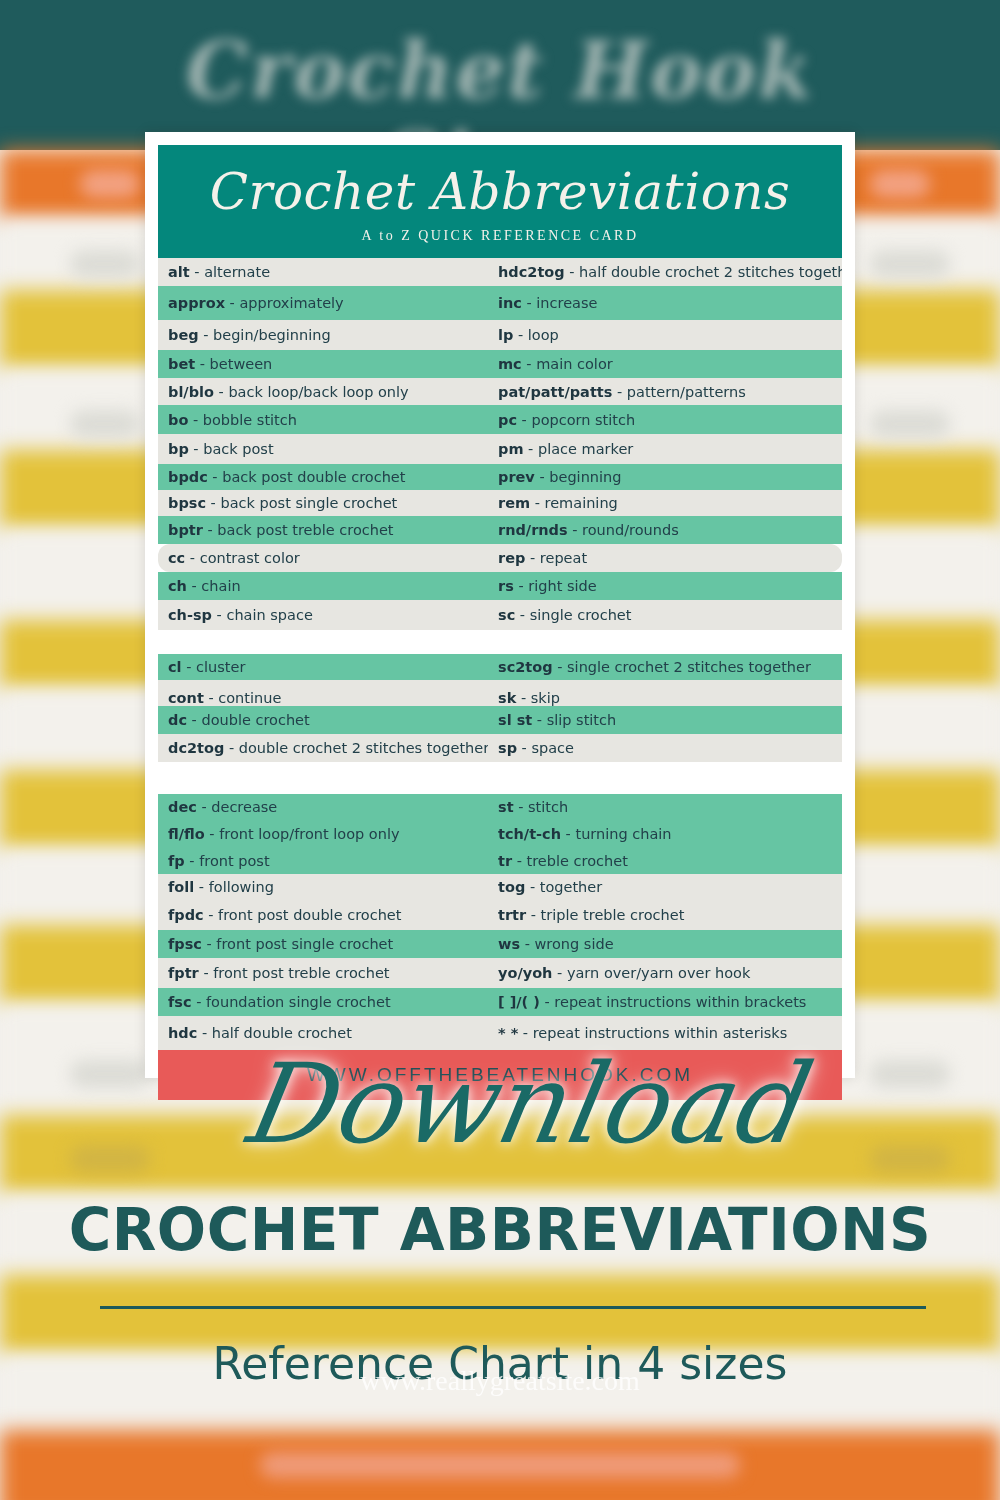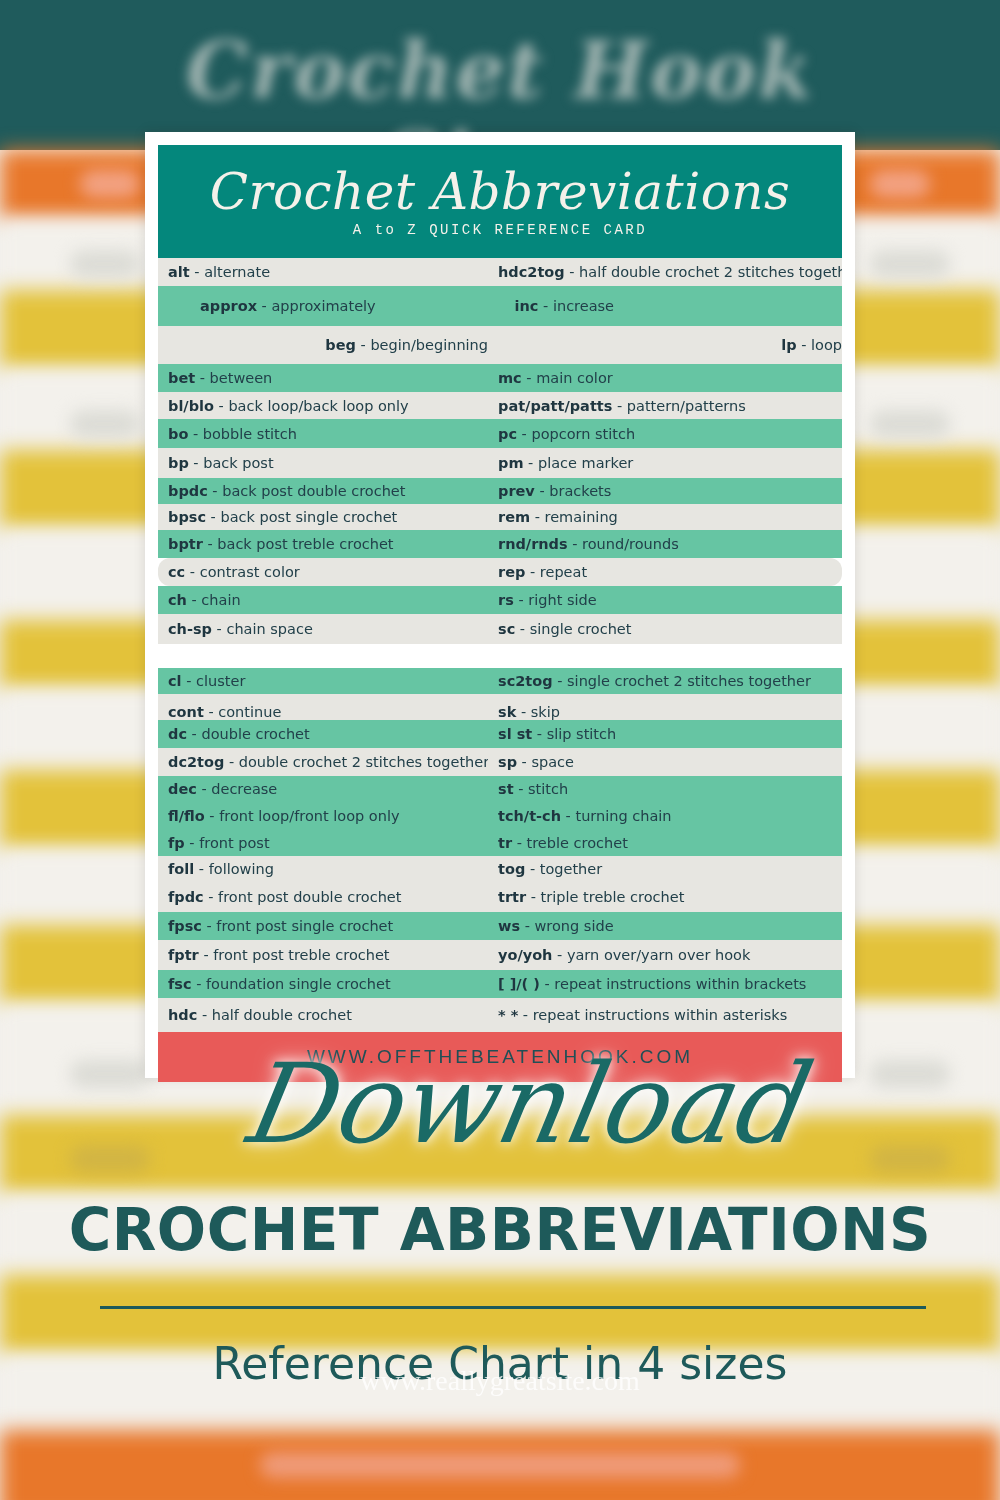--- a/index.html
+++ b/index.html
@@ -7,21 +7,21 @@
   .bg { position:absolute; left:0; top:0; width:1000px; height:1500px; overflow:hidden; }
   .band { position:absolute; left:0; width:1000px; filter:blur(10px); }
   .bg-top { position:absolute; left:0; top:0; width:1000px; height:150px; background:#1f5b5c; }
   .blur-title { position:absolute; left:160px; top:25px; width:680px; text-align:center; font-family:"DejaVu Serif", serif; font-style:italic; font-size:78px; font-weight:bold; color:#9fb3b0; filter:blur(6px); letter-spacing:2px; }
   .blur-dots { position:absolute; height:28px; border-radius:14px; filter:blur(8px); }
 
   .card { position:absolute; left:145px; top:132px; width:710px; height:946px; background:#ffffff; box-shadow:0 0 12px rgba(0,0,0,0.12); }
   .card-inner { position:absolute; left:13px; top:13px; width:684px; }
   .card-header { height:113px; background:#04877c; position:relative; text-align:center; }
   .card-title { position:absolute; left:0; right:0; top:18px; font-family:"DejaVu Serif", serif; font-style:italic; font-size:50px; color:#f4f1ea; letter-spacing:0.5px; }
-  .card-subtitle { position:absolute; left:0; right:0; top:77px; font-family:Liberation Mono, monospace; font-size:14px; letter-spacing:2.5px; color:#f4f1ea; }
+  .card-subtitle { position:absolute; left:0; right:0; top:83px; font-family:Liberation Serif, serif; font-size:14px; letter-spacing:2.5px; color:#f4f1ea; }
   .rows { position:relative; }
   .row { display:flex; align-items:center; }
   .row.gray { background:#e7e6e1; }
   .row.green { background:#66c5a3; }
   .cell { font-family:"DejaVu Sans", sans-serif; font-size:14.5px; color:#22404a; white-space:nowrap; overflow:hidden; }
   .cell.left { width:330px; padding-left:10px; box-sizing:border-box; }
   .cell.right { width:354px; padding-left:10px; box-sizing:border-box; }
   .abbr { font-weight:bold; color:#1f3640; }
   .card-footer { height:50px; background:#e85a58; text-align:center; line-height:50px; }
   .card-url { font-family:"Liberation Sans", sans-serif; font-size:19px; letter-spacing:3px; color:#1f4f56; }
@@ -75,25 +75,25 @@
   <div class="card-inner">
     <div class="card-header">
       <div class="card-title">Crochet Abbreviations</div>
       <div class="card-subtitle">A to Z QUICK REFERENCE CARD</div>
     </div>
     <div class="rows" id="rows">
         <div class="row gray" style="height: 28px;">
           <div class="cell left"><span class="abbr">alt</span><span> - alternate</span></div>
           <div class="cell right"><span class="abbr">hdc2tog</span><span> - half double crochet 2 stitches togeth</span></div>
         </div>
-        <div class="row green" style="height: 40px; padding-left: 32px;">
+        <div class="row green" style="height: 34px;">
           <div class="cell left"><span class="abbr">approx</span><span> - approximately</span></div>
           <div class="cell right"><span class="abbr">inc</span><span> - increase</span></div>
         </div>
-        <div class="row gray" style="height: 38px; text-align: right;">
+        <div class="row gray" style="height: 30px;">
           <div class="cell left"><span class="abbr">beg</span><span> - begin/beginning</span></div>
           <div class="cell right"><span class="abbr">lp</span><span> - loop</span></div>
         </div>
         <div class="row green" style="height: 28px;">
           <div class="cell left"><span class="abbr">bet</span><span> - between</span></div>
           <div class="cell right"><span class="abbr">mc</span><span> - main color</span></div>
         </div>
         <div class="row gray" style="height: 27px;">
           <div class="cell left"><span class="abbr">bl/blo</span><span> - back loop/back loop only</span></div>
           <div class="cell right"><span class="abbr">pat/patt/patts</span><span> - pattern/patterns</span></div>
@@ -101,21 +101,21 @@
         <div class="row green" style="height: 29px;">
           <div class="cell left"><span class="abbr">bo</span><span> - bobble stitch</span></div>
           <div class="cell right"><span class="abbr">pc</span><span> - popcorn stitch</span></div>
         </div>
         <div class="row gray" style="height: 30px;">
           <div class="cell left"><span class="abbr">bp</span><span> -  back post</span></div>
           <div class="cell right"><span class="abbr">pm</span><span> - place marker</span></div>
         </div>
         <div class="row green" style="height: 26px;">
           <div class="cell left"><span class="abbr">bpdc</span><span> - back post double crochet</span></div>
-          <div class="cell right"><span class="abbr">prev</span><span> - brackets</span></div>
+          <div class="cell right"><span class="abbr">prev</span><span> - beginning</span></div>
         </div>
         <div class="row gray" style="height: 26px;">
           <div class="cell left"><span class="abbr">bpsc</span><span> - back post single crochet</span></div>
           <div class="cell right"><span class="abbr">rem</span><span> - remaining</span></div>
         </div>
         <div class="row green" style="height: 28px;">
           <div class="cell left"><span class="abbr">bptr</span><span> - back post treble crochet</span></div>
           <div class="cell right"><span class="abbr">rnd/rnds</span><span> - round/rounds</span></div>
         </div>
         <div class="row gray" style="height: 28px; border-radius: 12px;">
@@ -139,21 +139,21 @@
           <div class="cell right"><span class="abbr">sk</span><span> - skip</span></div>
         </div>
         <div class="row green" style="height: 28px;">
           <div class="cell left"><span class="abbr">dc</span><span> - double crochet</span></div>
           <div class="cell right"><span class="abbr">sl st</span><span> - slip stitch</span></div>
         </div>
         <div class="row gray" style="height: 28px;">
           <div class="cell left"><span class="abbr">dc2tog</span><span> - double crochet 2 stitches together</span></div>
           <div class="cell right"><span class="abbr">sp</span><span> - space</span></div>
         </div>
-        <div class="row green" style="height: 26px;">
+        <div class="row green" style="height: 26px; margin-top: 32px;">
           <div class="cell left"><span class="abbr">dec</span><span> - decrease</span></div>
           <div class="cell right"><span class="abbr">st</span><span> - stitch</span></div>
         </div>
         <div class="row green" style="height: 28px;">
           <div class="cell left"><span class="abbr">fl/flo</span><span> - front loop/front loop only</span></div>
           <div class="cell right"><span class="abbr">tch/t-ch</span><span> - turning chain</span></div>
         </div>
         <div class="row green" style="height: 26px;">
           <div class="cell left"><span class="abbr">fp</span><span> - front post</span></div>
           <div class="cell right"><span class="abbr">tr</span><span> - treble crochet</span></div>

